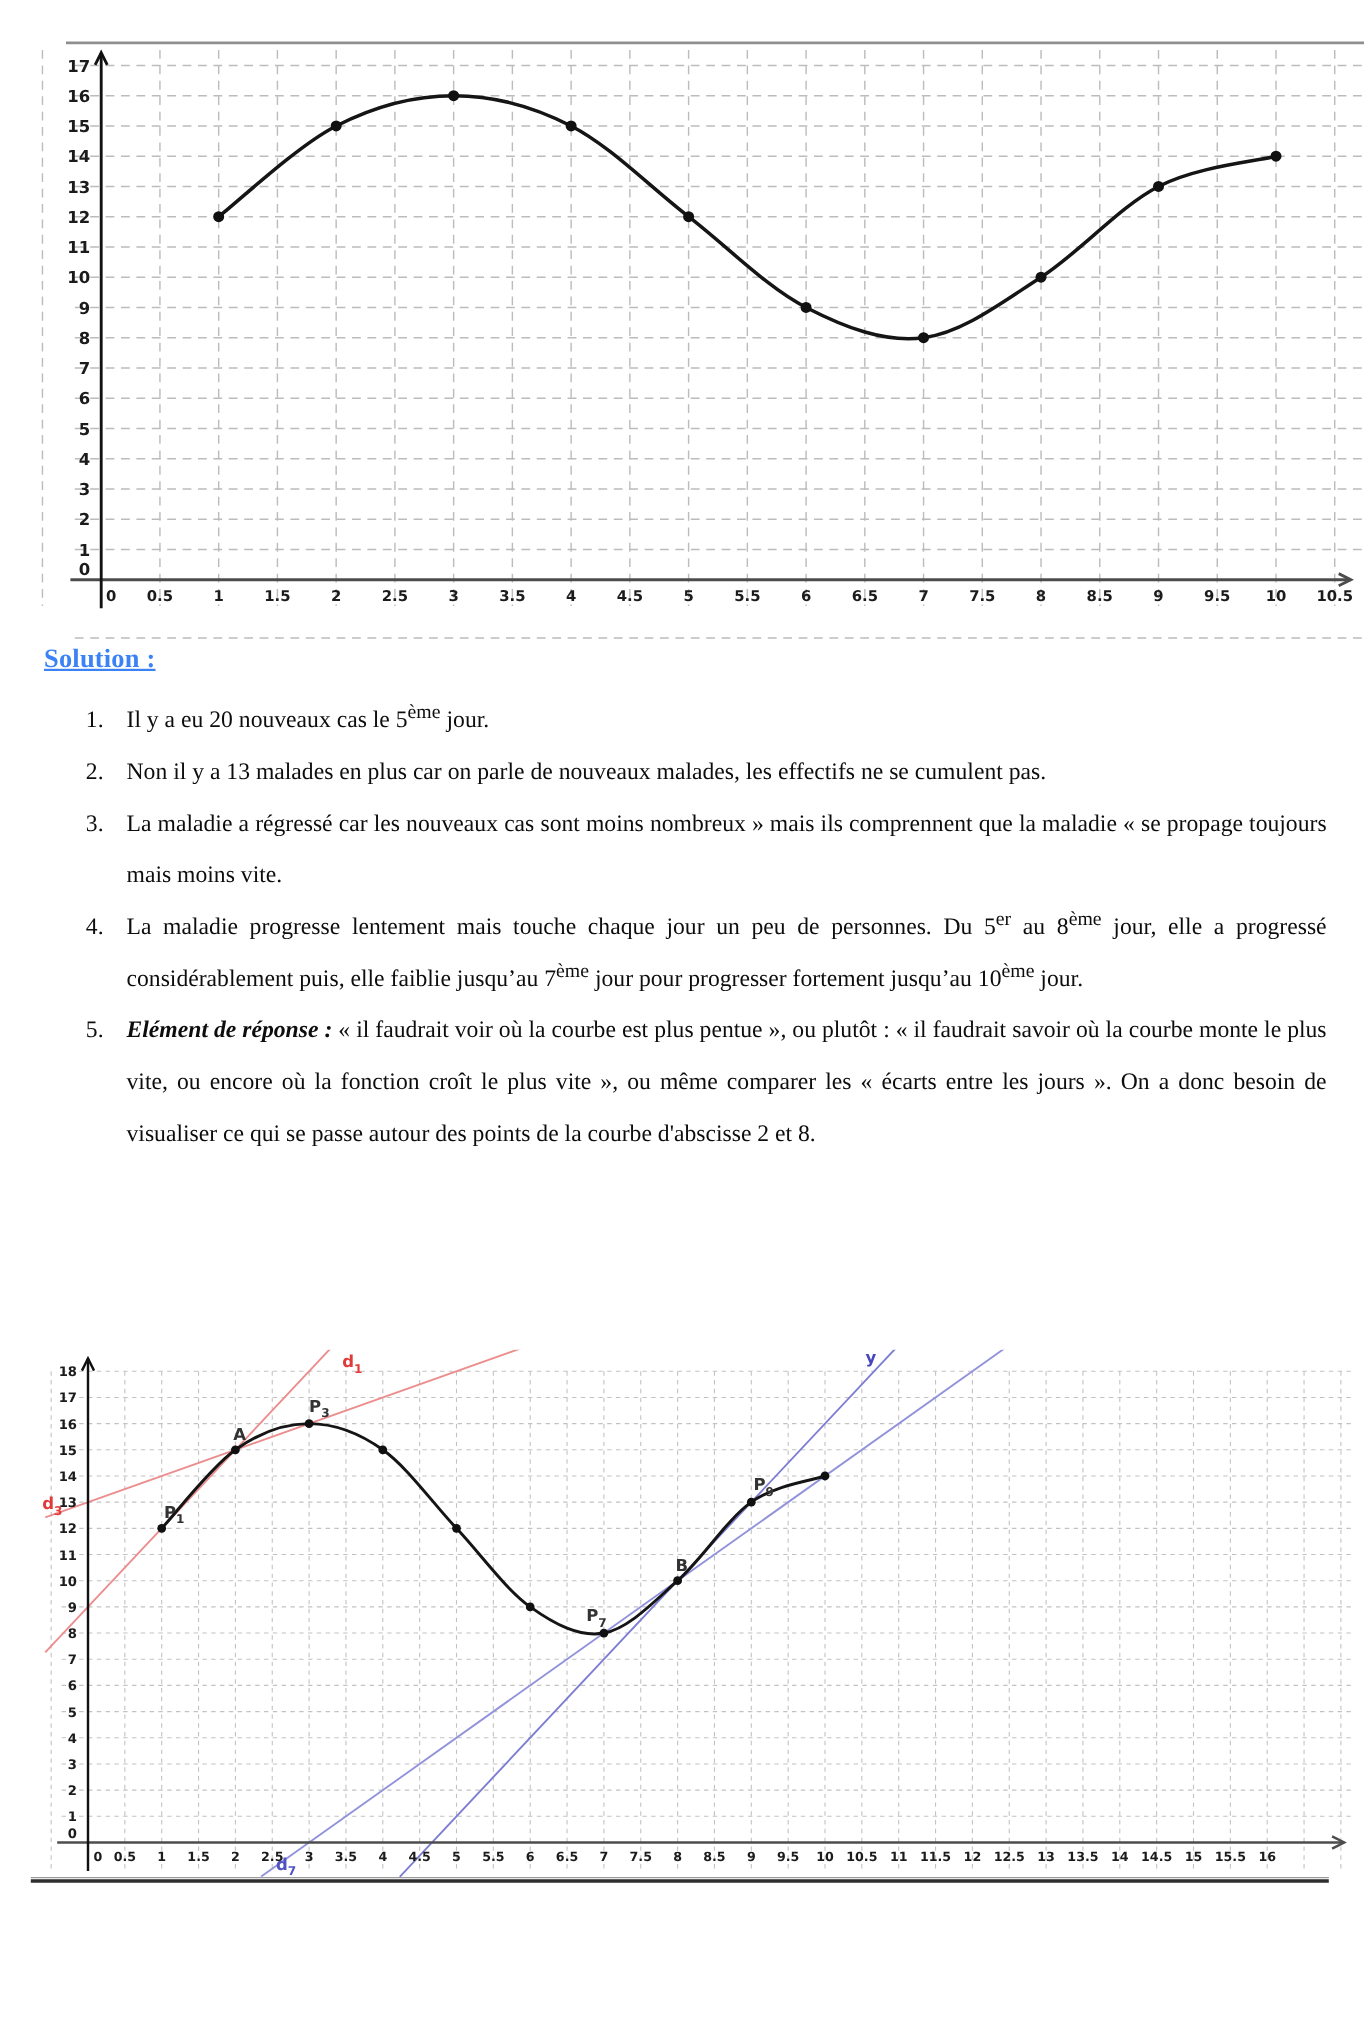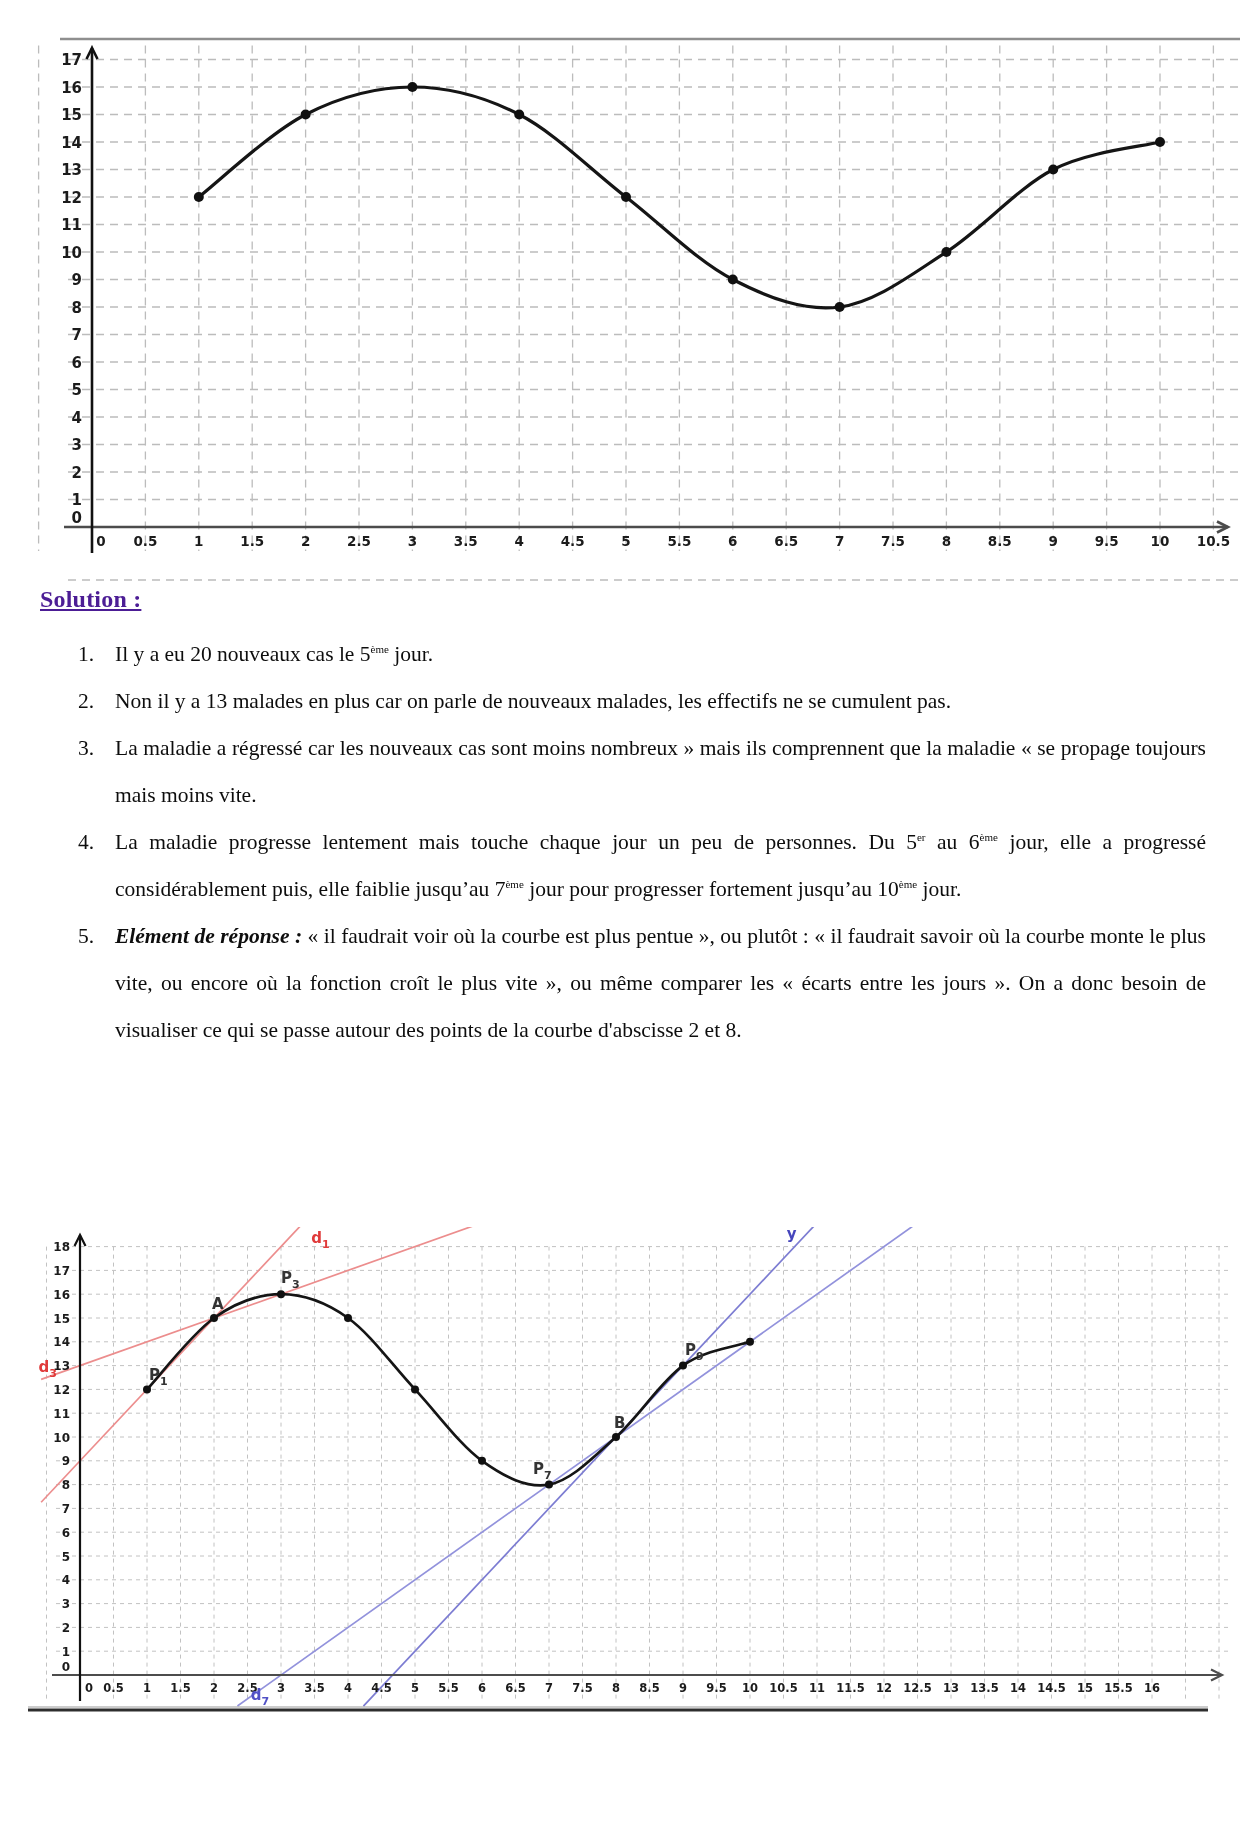--- a/index.html
+++ b/index.html
@@ -4,21 +4,21 @@
 <style>
   html,body{margin:0;padding:0;background:#ffffff;}
   body{width:1246px;height:1841px;position:relative;font-family:"Liberation Serif",serif;color:#0d0d0d;overflow:hidden;}
   .chart{position:absolute;background:#ffffff;}
   .chart svg{display:block;overflow:hidden;}
   #solution-section{position:absolute;left:40px;top:586px;width:1170px;}
   #solution-heading{font-size:24px;font-weight:bold;text-decoration:underline;margin:0 0 18px 0;letter-spacing:0.2px;}
   .sol-item{display:flex;align-items:flex-start;}
   .sol-num{width:37px;flex:0 0 37px;margin-left:38px;font-size:21.5px;line-height:47px;}
   .sol-text{flex:1;font-size:21.5px;line-height:47px;text-align:justify;padding-right:4px;}
-  .sol-text sup{font-size:11px;line-height:0;}
+  .sol-text sup{font-size:18px;line-height:0;}
   .bi{font-weight:bold;font-style:italic;}
 </style>
 </head>
 <body>
 
 <div class="chart" id="chart1" style="left:30px;top:12px;width:1212px;height:578px;">
     <svg width="1212" height="578" viewBox="0 0 1212 578" style="overflow: hidden;">
       <g stroke="#bcbcbc" stroke-width="1.3" stroke-dasharray="8 6">
         <line x1="8.600000000000001" y1="33.5" x2="8.600000000000001" y2="539"></line>
         <line x1="62" y1="33.5" x2="62" y2="539"></line>
@@ -124,37 +124,37 @@
         <circle cx="916.4" cy="240" r="5"></circle>
         <circle cx="1023.1999999999999" cy="157.5" r="5"></circle>
         <circle cx="1130" cy="130" r="5"></circle>
       </g>
       <g font-family="DejaVu Sans, sans-serif" font-weight="bold" fill="#333333"></g>
       <g font-family="DejaVu Sans, sans-serif" font-weight="bold"></g>
     </svg>
   </div>
 
 <div id="solution-section">
-  <h2 id="solution-heading" style="color: #4c1d95;">Solution :</h2>
+  <h2 id="solution-heading" style="color: #3b82f6;">Solution :</h2>
   <div id="solution-items">
       <div class="sol-item">
         <span class="sol-num">1.</span>
         <span class="sol-text"><span>Il y a eu 20 nouveaux cas le 5</span><sup>ème</sup><span> jour.</span></span>
       </div>
       <div class="sol-item">
         <span class="sol-num">2.</span>
         <span class="sol-text"><span>Non il y a 13 malades en plus car on parle de nouveaux malades, les effectifs ne se cumulent pas.</span></span>
       </div>
       <div class="sol-item">
         <span class="sol-num">3.</span>
         <span class="sol-text"><span>La maladie a régressé car les nouveaux cas sont moins nombreux » mais ils comprennent que la maladie « se propage toujours mais moins vite.</span></span>
       </div>
       <div class="sol-item">
         <span class="sol-num">4.</span>
-        <span class="sol-text"><span>La maladie progresse lentement mais touche chaque jour un peu de personnes. Du 5</span><sup>er</sup><span> au 6</span><sup>ème</sup><span> jour, elle a progressé considérablement puis, elle faiblie jusqu’au 7</span><sup>ème</sup><span> jour pour progresser fortement jusqu’au 10</span><sup>ème</sup><span> jour.</span></span>
+        <span class="sol-text"><span>La maladie progresse lentement mais touche chaque jour un peu de personnes. Du 5</span><sup>er</sup><span> au 8</span><sup>ème</sup><span> jour, elle a progressé considérablement puis, elle faiblie jusqu’au 7</span><sup>ème</sup><span> jour pour progresser fortement jusqu’au 10</span><sup>ème</sup><span> jour.</span></span>
       </div>
       <div class="sol-item">
         <span class="sol-num">5.</span>
         <span class="sol-text"><span class="bi">Elément de réponse : </span><span>« il faudrait voir où la courbe est plus pentue », ou plutôt : « il faudrait savoir où la courbe monte le plus vite, ou encore où la fonction croît le plus vite », ou même comparer les « écarts entre les jours ». On a donc besoin de visualiser ce qui se passe autour des points de la courbe d'abscisse 2 et 8.</span></span>
       </div>
     </div>
 </div>
 
 <div class="chart" id="chart2" style="left:20px;top:1227px;width:1216px;height:500px;">
     <svg width="1216" height="500" viewBox="0 0 1216 500" style="overflow: hidden;">

